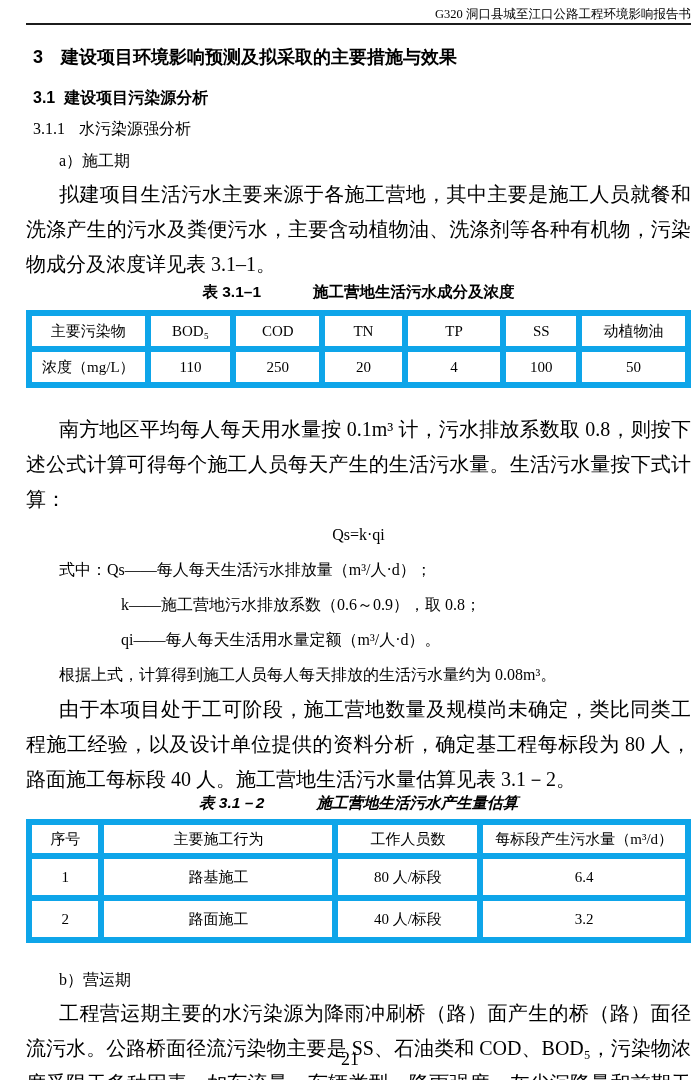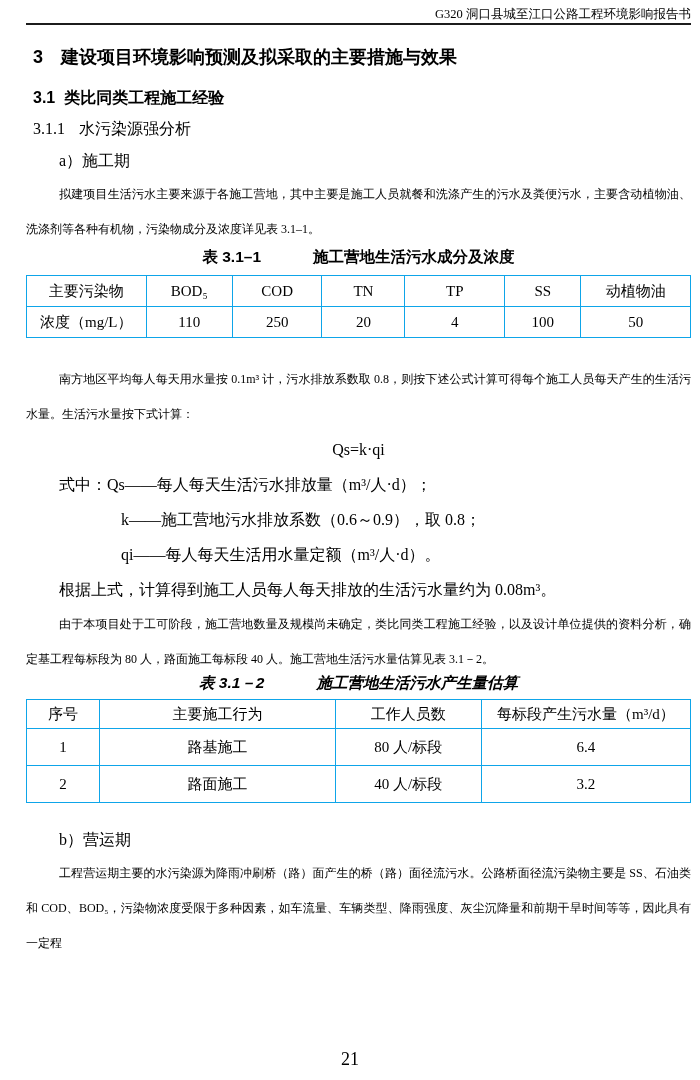--- a/index.html
+++ b/index.html
@@ -11,30 +11,30 @@
   .hdr-rule{border-bottom:2px solid #1c1c1c;margin-top:2px;}
   .h1{margin:20px 0 0 7px;font-family:"Liberation Sans","DejaVu Sans",sans-serif;
       font-weight:bold;font-size:18px;line-height:24px;}
   .h1 .num{margin-right:18px;}
   .h2{margin:19px 0 0 7px;font-family:"Liberation Sans","DejaVu Sans",sans-serif;
       font-weight:bold;font-size:16px;line-height:20px;}
   .h2 .num{margin-right:9px;}
   .h3{margin:11px 0 0 7px;font-size:16px;line-height:20px;font-weight:normal;}
   .h3 .num{margin-right:14px;}
   .sub{margin-top:12px;padding-left:33px;font-size:16px;line-height:20px;}
-  .para{margin:0;font-size:12px;line-height:35px;text-align:justify;
+  .para{margin:0;font-size:20px;line-height:35px;text-align:justify;
         text-indent:33px;}
   .p1{margin-top:6px;}
   .p2{margin-top:24px;}
   .caption{margin-top:0;text-align:center;font-size:15.5px;line-height:20px;
            font-family:"Liberation Sans","DejaVu Sans",sans-serif;font-weight:bold;}
   .caption .cap-label{margin-right:52px;}
   table{width:100%;border-collapse:collapse;table-layout:fixed;
         font-size:15px;text-align:center;}
-  td{border:1px solid #0ea5e9;padding:0 2px;vertical-align:middle;
+  td{border:6px solid #0ea5e9;padding:0 2px;vertical-align:middle;
      overflow:hidden;white-space:nowrap;}
   .tbl1{margin-top:8px;}
   .tbl1 td{height:30px;}
   .tbl2{margin-top:6px;}
   .tbl2 .hrow td{height:28px;}
   .tbl2 .drow td{height:36px;}
   .formula{font-size:16px;line-height:35px;text-align:center;}
   .where{font-size:16px;line-height:35px;}
   .where.lead{padding-left:33px;}
   .where.cont{padding-left:95px;}
@@ -53,21 +53,21 @@
   <div class="hdr">
     <span>G320 洞口县城至江口公路工程环境影响报告书</span>
   </div>
   <div class="hdr-rule"></div>
 
   <div class="h1">
     <span class="num">3</span><span>建设项目环境影响预测及拟采取的主要措施与效果</span>
   </div>
 
   <div class="h2">
-    <span class="num">3.1</span><span>类比同类工程施工经验</span>
+    <span class="num">3.1</span><span>建设项目污染源分析</span>
   </div>
 
   <div class="h3">
     <span class="num">3.1.1</span><span>水污染源强分析</span>
   </div>
 
   <div class="sub">a）施工期</div>
 
   <p class="para p1">拟建项目生活污水主要来源于各施工营地，其中主要是施工人员就餐和洗涤产生的污水及粪便污水，主要含动植物油、洗涤剂等各种有机物，污染物成分及浓度详见表 3.1–1。</p>
 

